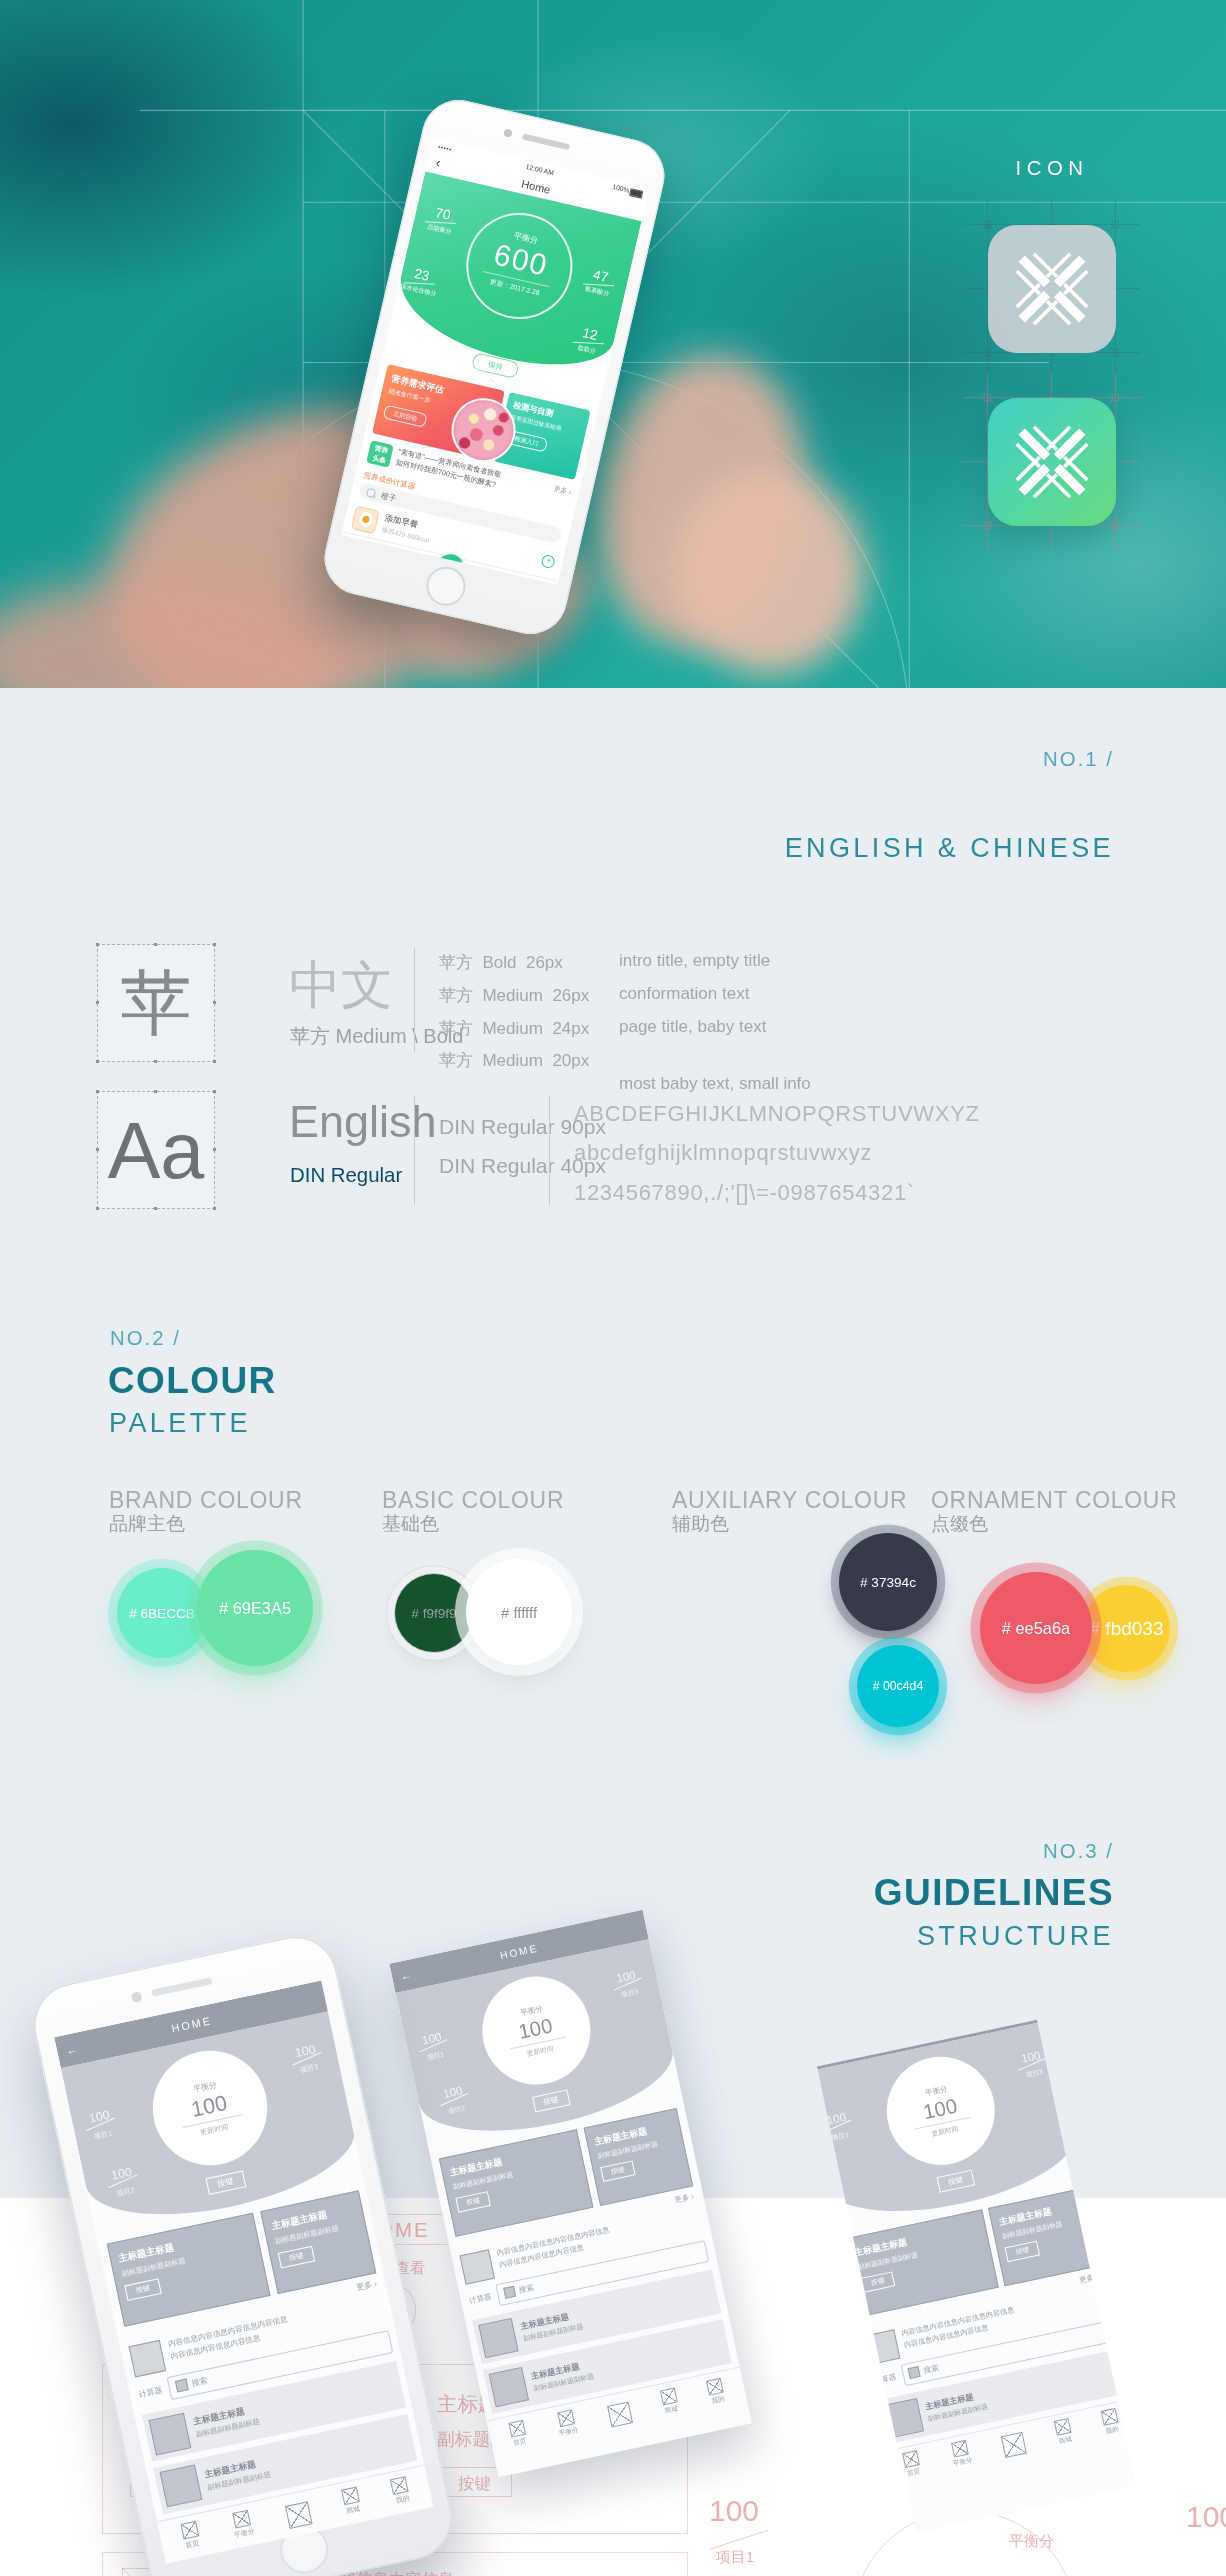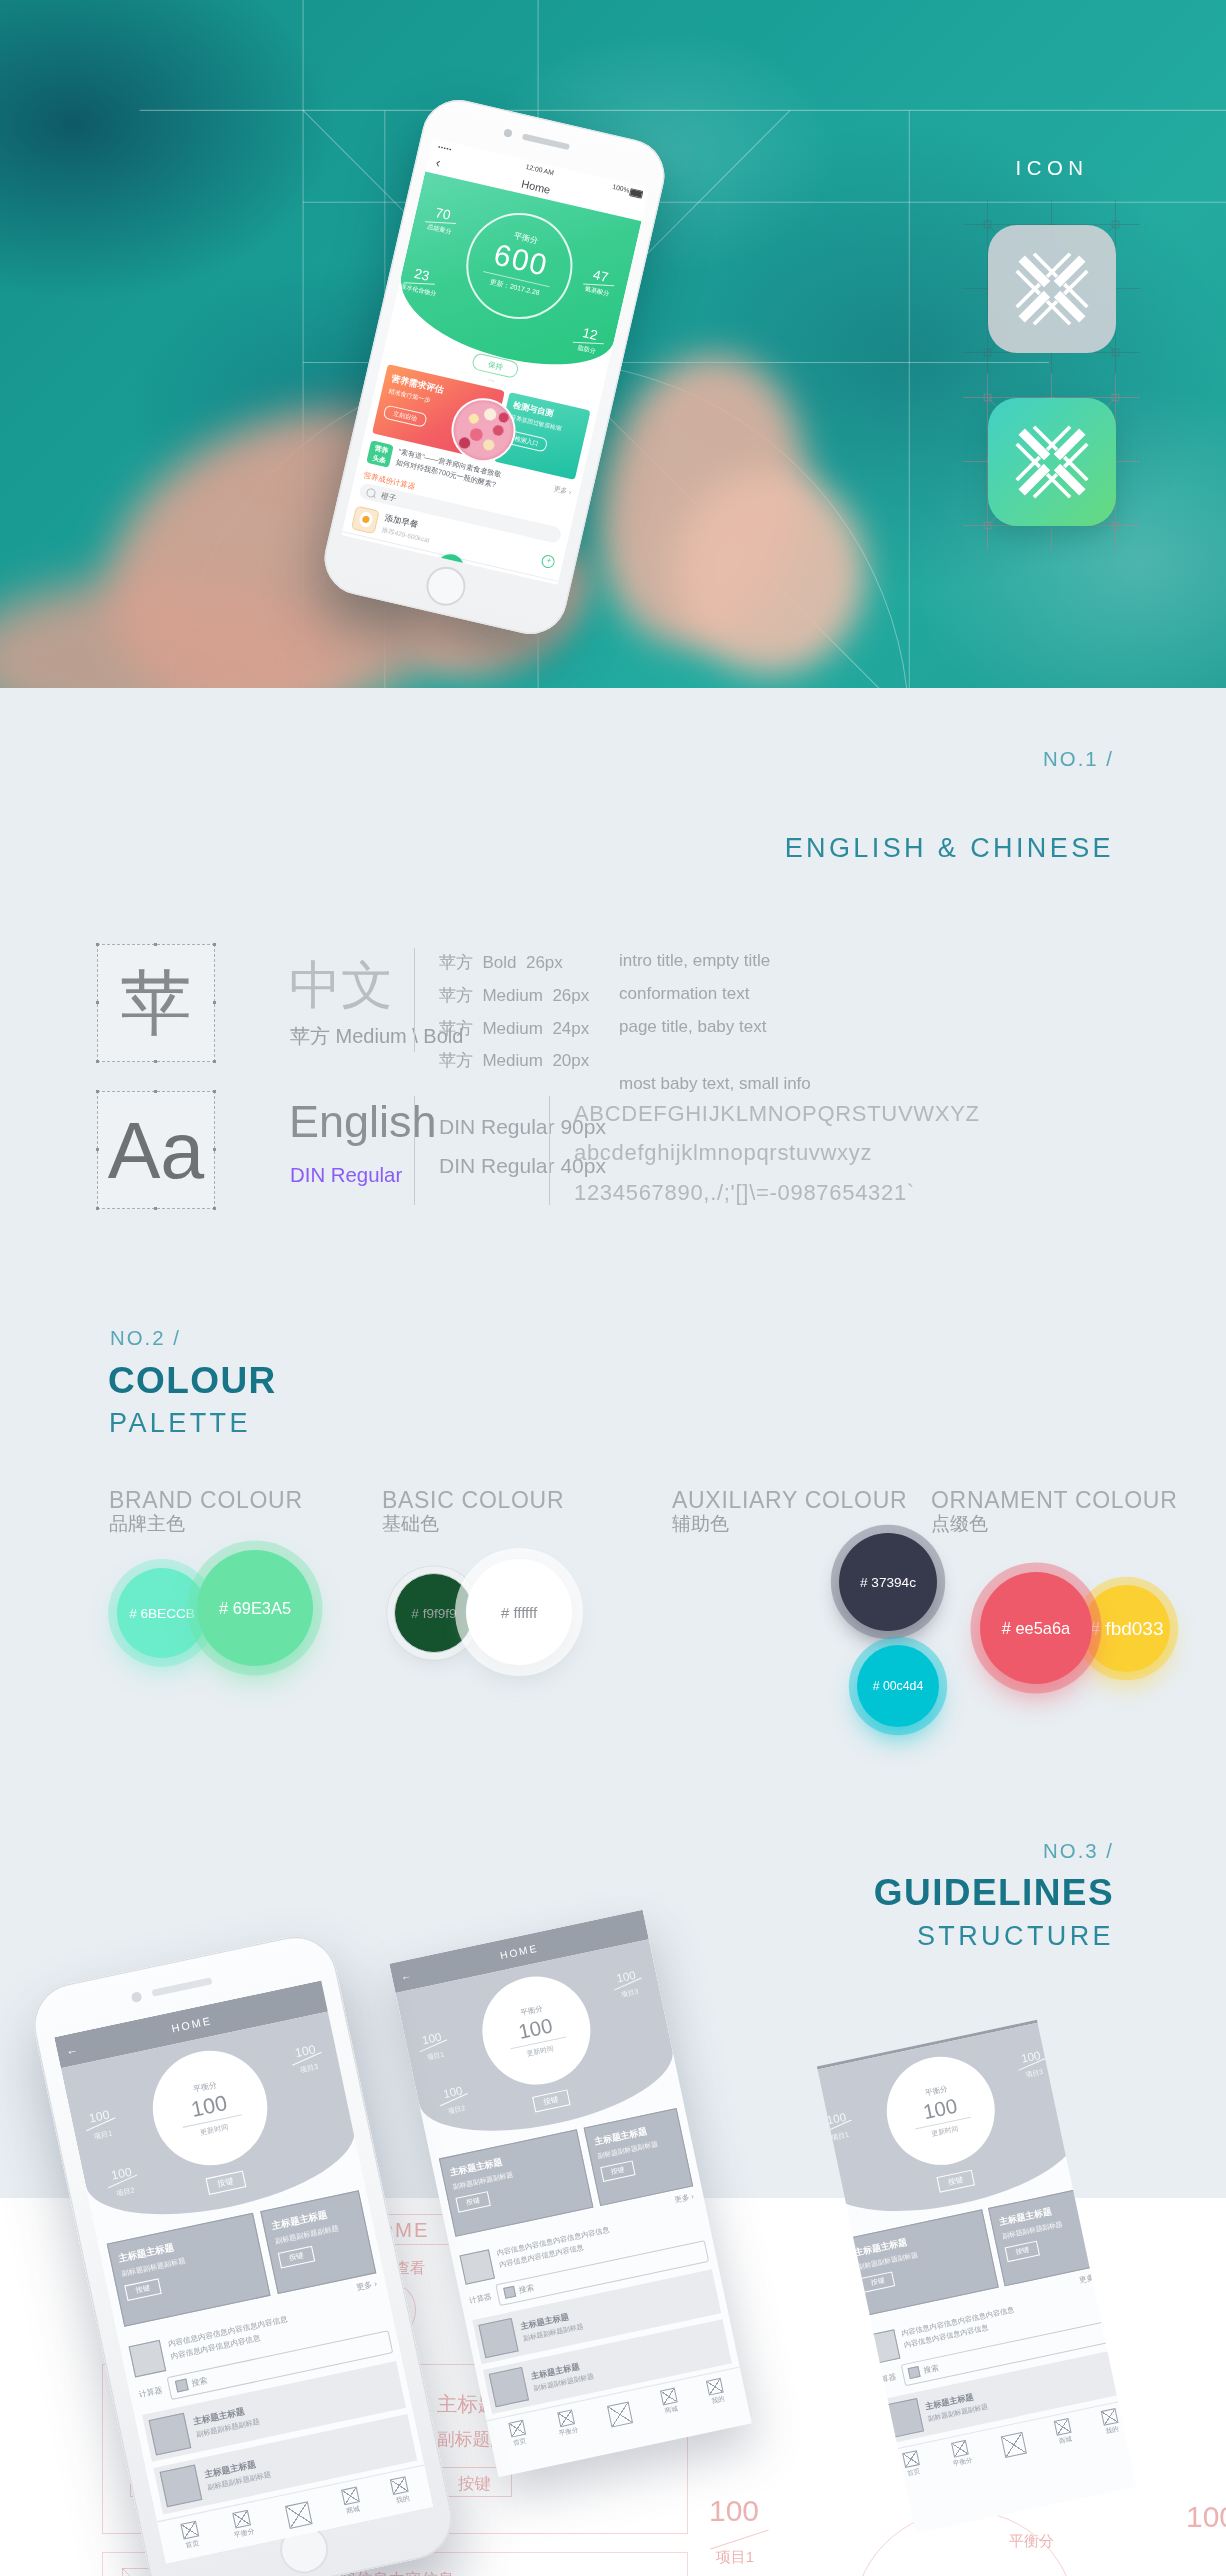--- a/index.html
+++ b/index.html
@@ -467,21 +467,21 @@
       <i class="tm"></i>
       <i class="tr"></i>
       <i class="ml"></i>
       <i class="mr"></i>
       <i class="bl"></i>
       <i class="bm"></i>
       <i class="br"></i>
     <div id="glyphEn" class="abs">Aa</div>
   </div>
   <div class="abs" style="left:289px;top:1096px;font-size:45px;color:#8d9194;font-weight:300;">English</div>
-  <div class="abs" style="left:290px;top:1164px;font-size:20.4px;color:#8b5cf6;font-weight:300;">DIN Regular</div>
+  <div class="abs" style="left:290px;top:1164px;font-size:20.4px;color:#0c4a6e;font-weight:300;">DIN Regular</div>
   <div class="vdiv" style="left:414px;top:1096px;height:109px;"></div>
   <div class="specline" style="left:439px;top:1115px;font-size:21px;">DIN Regular 90px</div>
   <div class="specline" style="left:439px;top:1154px;font-size:21px;">DIN Regular 40px</div>
   <div class="vdiv" style="left:549px;top:1096px;height:109px;"></div>
   <div class="abs" style="left:574px;top:1101px;font-size:22px;color:#b3b8bc;font-weight:300;letter-spacing:0.7px;">ABCDEFGHIJKLMNOPQRSTUVWXYZ</div>
   <div class="abs" style="left:574px;top:1140px;font-size:22px;color:#b3b8bc;font-weight:300;letter-spacing:0.7px;">abcdefghijklmnopqrstuvwxyz</div>
   <div class="abs" style="left:574px;top:1180px;font-size:22px;color:#b3b8bc;font-weight:300;letter-spacing:0.7px;">1234567890,./;'[]\=-0987654321`</div>
 
   <div class="abs no" style="left:110px;top:1327px;">NO.2 /</div>
   <div class="abs h-bold" style="left:108px;top:1360px;">COLOUR</div>

